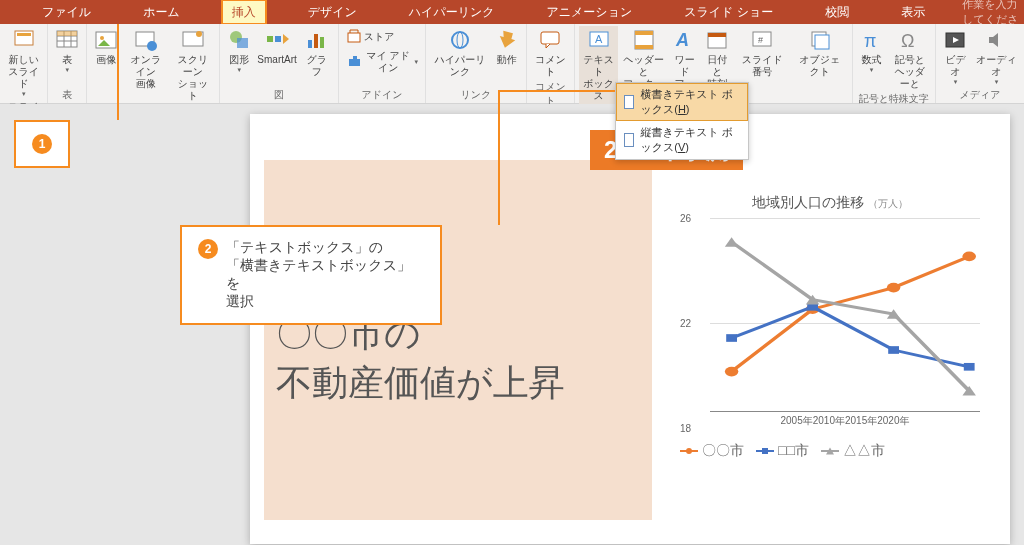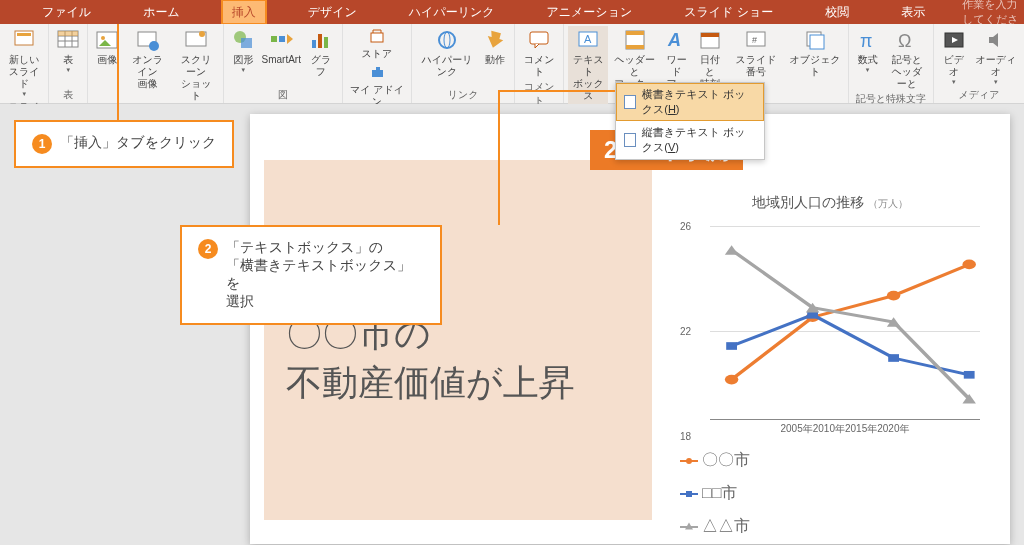--- a/index.html
+++ b/index.html
@@ -1,59 +1,59 @@
 <!DOCTYPE html>
 <html><head>
 <meta charset="utf-8">
 <style>
   * { margin: 0; padding: 0; box-sizing: border-box; font-family: "Yu Gothic UI", "Meiryo", sans-serif; }
   body { width: 1024px; height: 545px; background: #e6e6e6; overflow: hidden; position: relative; }
 
   
   .tabs { display: flex; align-items: center; height: 24px; background: #b7472a; color: #fff; font-size: 12px; }
   .tab { padding: 0 10px; height: 100%; display: flex; align-items: center; cursor: pointer; margin-left: 32px; }
-  .tab.active { background: #fdba74; color: #b7472a; outline: 2px solid #f68b1f; outline-offset: -1px; }
+  .tab.active { background: #fef9c3; color: #b7472a; outline: 2px solid #f68b1f; outline-offset: -1px; }
   .tellme { flex: 1; color: #e8c1b6; font-size: 11px; padding-left: 8px; display: flex; align-items: flex-end; gap: 15px; }
   .bulb { width: 12px; height: 12px; background: #f7d774; border-radius: 50%; display: inline-block; }
 
   
   .ribbon { background: #f3f2f1; border-bottom: 1px solid #d4d4d4; height: 80px; display: flex; position: relative; }
   .group { display: flex; flex-direction: column; align-items: center; border-right: 1px solid #e0e0e0; padding: 2px 4px 0 4px; height: 100%; }
   .group-body { flex: 1; display: flex; align-items: flex-start; gap: 2px; }
   .group-label { font-size: 10px; color: #666; text-align: center; padding-bottom: 1px; }
   .btn { display: flex; flex-direction: column; align-items: center; justify-content: flex-start; padding: 2px 3px; min-width: 30px; cursor: pointer; font-size: 10px; color: #444; line-height: 1.2; text-align: center; }
   .ic { width: 24px; height: 24px; display: flex; align-items: center; justify-content: center; margin-bottom: 2px; }
   .ic-sm { width: 16px; height: 16px; }
-  .btn.small { min-width: auto; flex-direction: column; gap: 2px; font-size: 10px; }
+  .btn.small { min-width: auto; flex-direction: row; gap: 2px; font-size: 10px; }
   .btn-stack { display: flex; flex-direction: column; gap: 0; }
   .caret { font-size: 7px; color: #666; }
 
   
-  .dropdown { position: absolute; top: 82px; left: 615px; width: 150px; background: #fff; border: 1px solid #c6c6c6; box-shadow: 0 2px 6px rgba(0,0,0,.2); z-index: 50; }
+  .dropdown { position: absolute; top: 82px; left: 615px; width: 134px; background: #fff; border: 1px solid #c6c6c6; box-shadow: 0 2px 6px rgba(0,0,0,.2); z-index: 50; }
   .dd-item { display: flex; align-items: center; gap: 6px; padding: 4px 8px; font-size: 11px; color: #333; cursor: pointer; }
   .dd-item.sel { background: #f8d9a6; outline: 1px solid #e39b2f; outline-offset: -1px; }
   .dd-ic { width: 14px; height: 14px; border: 1px solid #6a8fbf; background: #fff; display: inline-block; }
   .underline { text-decoration: underline; }
 
   
   .workspace { position: absolute; top: 104px; left: 0; right: 0; bottom: 0; background: #e6e6e6; }
   .slide { position: absolute; top: 10px; left: 250px; width: 760px; height: 430px; background: #fff; box-shadow: 0 2px 8px rgba(0,0,0,.25); }
   .peach { position: absolute; left: 14px; top: 46px; width: 388px; height: 360px; background: #f5dfce; }
-  .title-main { position: absolute; left: 36px; top: 196px; font-size: 36px; color: #555; font-weight: 500; line-height: 1.35; }
+  .title-main { position: absolute; left: 26px; top: 196px; font-size: 36px; color: #555; font-weight: 500; line-height: 1.35; }
   .pred { position: absolute; left: 340px; top: 16px; background: #ec7a26; color: #fff; font-size: 24px; font-weight: 700; padding: 4px 14px; }
 
   
   .chart { position: absolute; right: 30px; top: 80px; width: 300px; height: 300px; }
   .chart-title { text-align: center; font-size: 14px; color: #555; }
   .chart-title .unit { font-size: 10px; color: #888; }
-  .plot { position: relative; width: 100%; height: 210px; margin-top: 14px; }
+  .plot { position: relative; width: 100%; height: 210px; margin-top: 6px; }
   .grid-y { position: absolute; left: 30px; right: 0; border-top: 1px solid #ddd; font-size: 10px; color: #666; }
   .yl { position: absolute; left: 0; font-size: 10px; color: #666; transform: translateY(-50%); }
   .xaxis { position: absolute; left: 30px; right: 0; bottom: 0; border-top: 1px solid #888; display: flex; justify-content: center; padding: 2px 4px 0 4px; font-size: 10px; color: #666; }
-  .legend { display: flex; gap: 12px; font-size: 16px; color: #666; margin-top: 14px; flex-direction: column; }
+  .legend { display: flex; gap: 12px; font-size: 14px; color: #666; margin-top: 14px; }
   .leg-item { display: flex; align-items: center; gap: 4px; }
   .sw { width: 18px; height: 2px; position: relative; }
   .sw::after { content: ""; position: absolute; left: 50%; top: 50%; width: 6px; height: 6px; transform: translate(-50%,-50%); }
   .sw.o { background: #ed7d31; } .sw.o::after { background: #ed7d31; border-radius: 50%; }
   .sw.b { background: #4472c4; } .sw.b::after { background: #4472c4; }
   .sw.g { background: #a5a5a5; } .sw.g::after { width:0;height:0;border-left:4px solid transparent;border-right:4px solid transparent;border-bottom:7px solid #a5a5a5; top:45%; }
   svg.lines { position: absolute; left: 30px; top: 0; right: 0; bottom: 18px; width: calc(100% - 30px); height: calc(100% - 18px); }
 
   
   .callout { position: absolute; background: #fff; border: 2px solid #f68b1f; padding: 12px 16px; font-size: 14px; color: #444; z-index: 100; display: flex; align-items: flex-start; gap: 8px; }
@@ -439,21 +439,20 @@
             <span>△△市</span>
           </div>
       </div>
     </div>
   </div>
 </div>
 
 <div class="connector" style="left:117px; top:24px; width:2px; height:96px;"></div>
 <div class="callout" style="left:14px; top:120px;">
   <span class="num">1</span>
-  <span>「挿入」タブをクリック</span>
 </div>
 
 <div class="connector" style="left:498px; top:90px; width:2px; height:135px;"></div>
 <div class="connector" style="left:498px; top:90px; width:117px; height:2px;"></div>
 <div class="callout" style="left:180px; top:225px; width:262px;">
   <span class="num">2</span>
   <span style="white-space:pre-line">「テキストボックス」の
 「横書きテキストボックス」を
 選択</span>
 </div>

